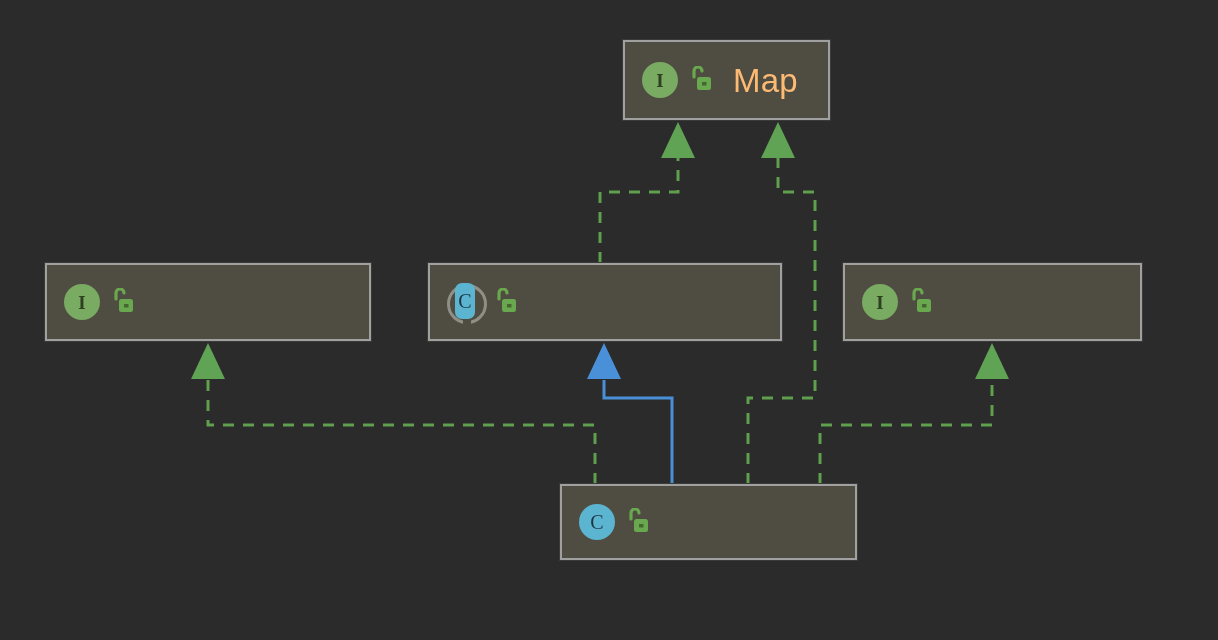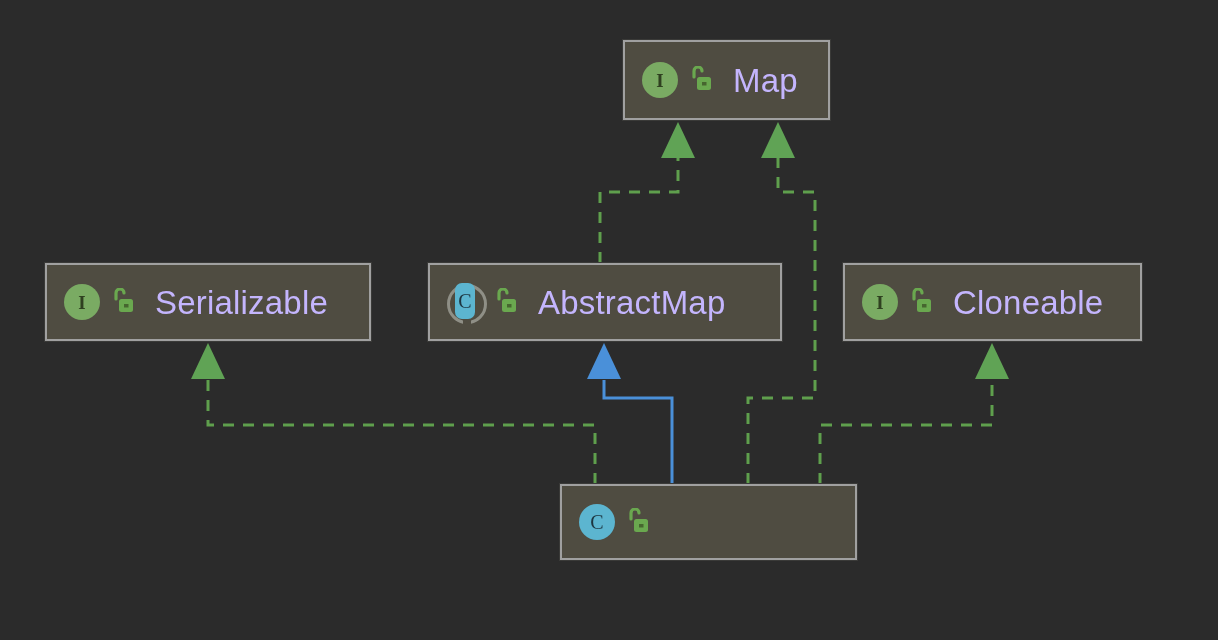--- a/index.html
+++ b/index.html
@@ -120,21 +120,21 @@
     width: 26px;
     height: 30px;
     margin-left: 10px;
     margin-right: 6px;
     display: flex;
     align-items: center;
     justify-content: center;
   }
   .node-label {
     margin-left: 12px;
-    color: #c4b5fd;
+    color: #fdba74;
     font-size: 33px;
     line-height: 1;
     white-space: nowrap;
     letter-spacing: 0.2px;
   }
 </style>
 </head>
 <body>
 
 <div id="diagram">
@@ -188,57 +188,54 @@
       <span class="type-icon">
         <span class="iface-circle">I</span>
       </span>
       <span class="lock-icon">
         <svg viewBox="0 0 24 28" width="24" height="28" xmlns="http://www.w3.org/2000/svg">
           <path d="M4 11 L4 5 A4 4 0 0 1 12 5" fill="none" stroke="#6aa84f" stroke-width="3.2" stroke-linecap="round"></path>
           <rect x="7" y="11" width="14" height="13" rx="2.5" fill="#6aa84f"></rect>
           <rect x="12" y="16" width="4.5" height="3.5" fill="#46662f"></rect>
         </svg>
       </span>
-      <span class="node-label">Serializable</span>
     </div>
   </div>
 
   <div class="node" style="left:428px; top:263px; width:354px; height:78px;">
     <div class="node-inner">
       <span class="type-icon">
         <span class="abstract-icon">
           <span class="arc-l"></span>
           <span class="arc-r"></span>
           <span class="pill">C</span>
         </span>
       </span>
       <span class="lock-icon">
         <svg viewBox="0 0 24 28" width="24" height="28" xmlns="http://www.w3.org/2000/svg">
           <path d="M4 11 L4 5 A4 4 0 0 1 12 5" fill="none" stroke="#6aa84f" stroke-width="3.2" stroke-linecap="round"></path>
           <rect x="7" y="11" width="14" height="13" rx="2.5" fill="#6aa84f"></rect>
           <rect x="12" y="16" width="4.5" height="3.5" fill="#46662f"></rect>
         </svg>
       </span>
-      <span class="node-label">AbstractMap</span>
     </div>
   </div>
 
   <div class="node" style="left:843px; top:263px; width:299px; height:78px;">
     <div class="node-inner">
       <span class="type-icon">
         <span class="iface-circle">I</span>
       </span>
       <span class="lock-icon">
         <svg viewBox="0 0 24 28" width="24" height="28" xmlns="http://www.w3.org/2000/svg">
           <path d="M4 11 L4 5 A4 4 0 0 1 12 5" fill="none" stroke="#6aa84f" stroke-width="3.2" stroke-linecap="round"></path>
           <rect x="7" y="11" width="14" height="13" rx="2.5" fill="#6aa84f"></rect>
           <rect x="12" y="16" width="4.5" height="3.5" fill="#46662f"></rect>
         </svg>
       </span>
-      <span class="node-label">Cloneable</span>
     </div>
   </div>
 
   <div class="node" style="left:560px; top:484px; width:297px; height:76px;">
     <div class="node-inner">
       <span class="type-icon">
         <span class="class-circle">C</span>
       </span>
       <span class="lock-icon">
         <svg viewBox="0 0 24 28" width="24" height="28" xmlns="http://www.w3.org/2000/svg">

